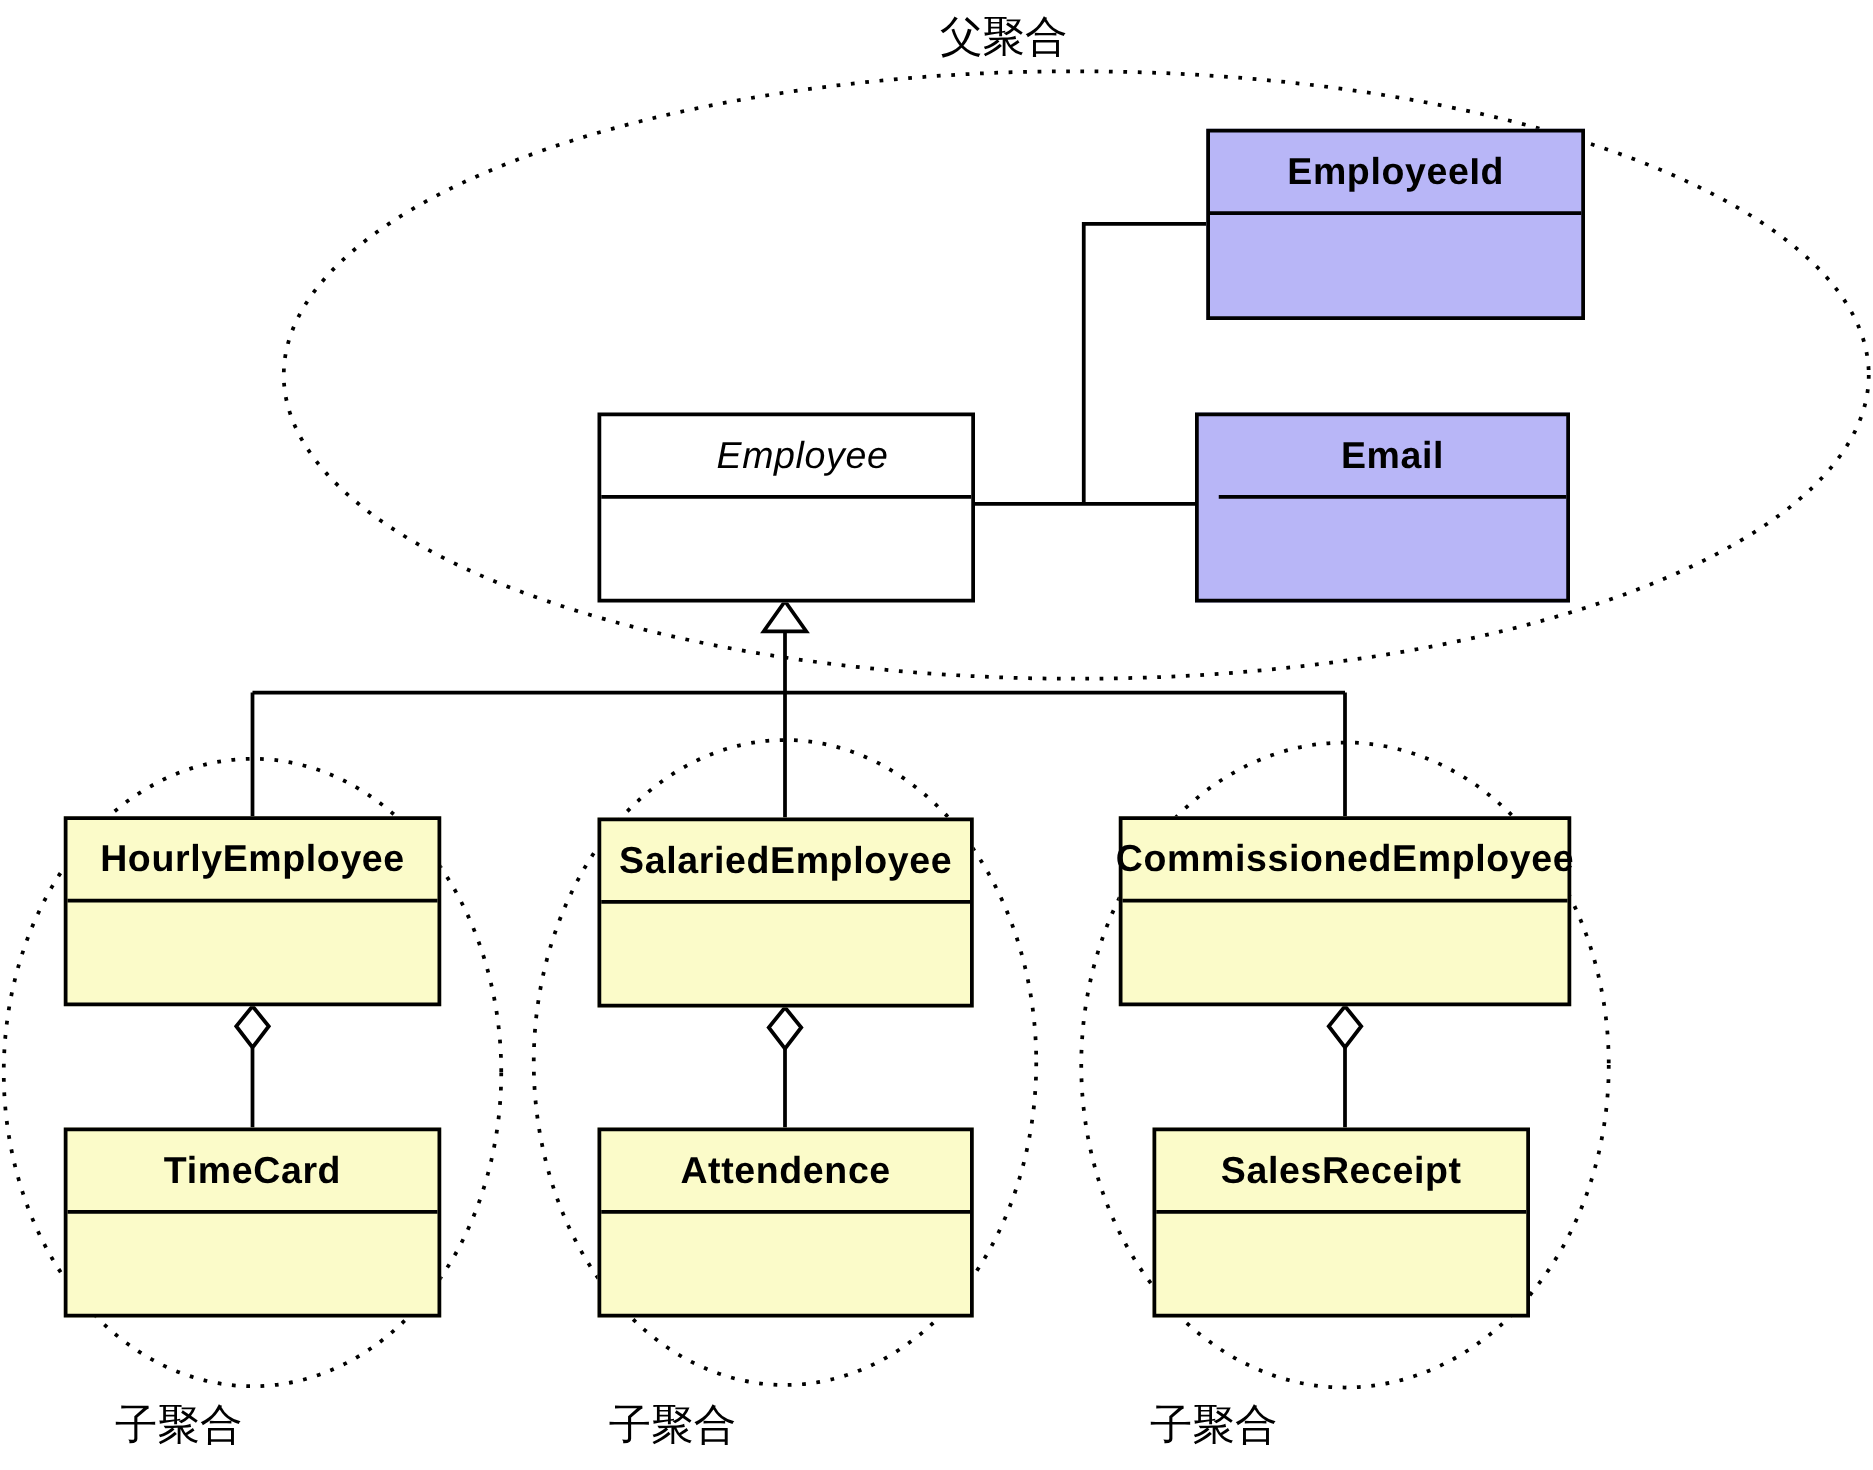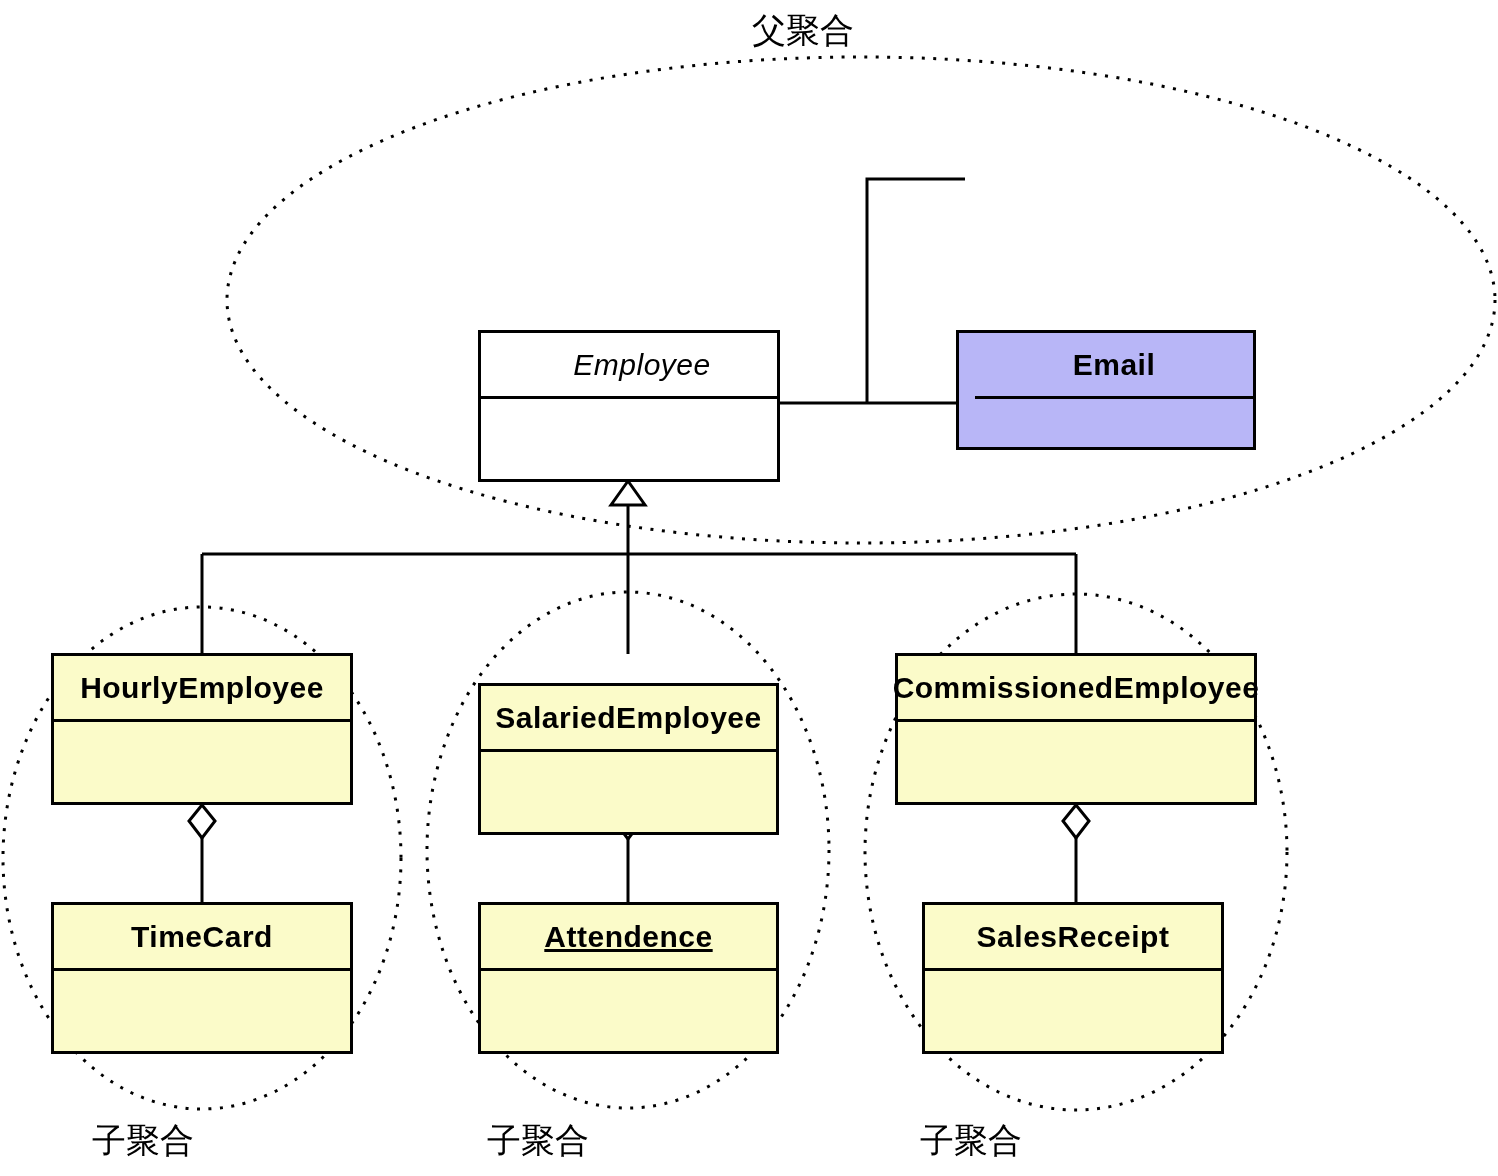--- a/index.html
+++ b/index.html
@@ -103,47 +103,51 @@
   <div class="agg-label" style="left:752px;top:10px;">父聚合</div>
   <div class="agg-label" style="left:92px;top:1120px;">子聚合</div>
   <div class="agg-label" style="left:487px;top:1120px;">子聚合</div>
   <div class="agg-label" style="left:920px;top:1120px;">子聚合</div>
 
   <div class="uml-class abstract" style="left:478px;top:330px;width:302px;height:152px;">
     <div class="title">Employee</div>
     <div class="body"></div>
   </div>
 
+  <div class="uml-class purple" style="left:965px;top:103px;width:303px;height:153px;">
+    <div class="title">EmployeeId</div>
+    <div class="body"></div>
+  </div>
 
-  <div class="uml-class purple" style="left:956px;top:330px;width:300px;height:120px;padding-left:16px;">
+  <div class="uml-class purple" style="left:956px;top:330px;width:300px;height:152px;padding-left:16px;">
     <div class="title">Email</div>
     <div class="body"></div>
   </div>
 
   <div class="uml-class yellow" style="left:51px;top:653px;width:302px;height:152px;gap:28px;">
     <div class="title">HourlyEmployee</div>
     <div class="body"></div>
   </div>
 
-  <div class="uml-class yellow" style="left:478px;top:654px;width:301px;height:152px;margin-top:29px;">
+  <div class="uml-class yellow" style="left:478px;top:654px;width:301px;height:152px;">
     <div class="title">SalariedEmployee</div>
     <div class="body"></div>
   </div>
 
   <div class="uml-class yellow" style="left:51px;top:902px;width:302px;height:152px;">
     <div class="title">TimeCard</div>
     <div class="body"></div>
   </div>
 
   <div class="uml-class yellow" style="left:895px;top:653px;width:362px;height:152px;">
     <div class="title">CommissionedEmployee</div>
     <div class="body"></div>
   </div>
 
-  <div class="uml-class yellow" style="left:478px;top:902px;width:301px;height:152px;text-decoration:underline;">
+  <div class="uml-class yellow" style="left:478px;top:902px;width:301px;height:152px;">
     <div class="title">Attendence</div>
     <div class="body"></div>
   </div>
 
   <div class="uml-class yellow" style="left:922px;top:902px;width:302px;height:152px;justify-content:center;">
     <div class="title">SalesReceipt</div>
     <div class="body"></div>
   </div>
 
 </div>

